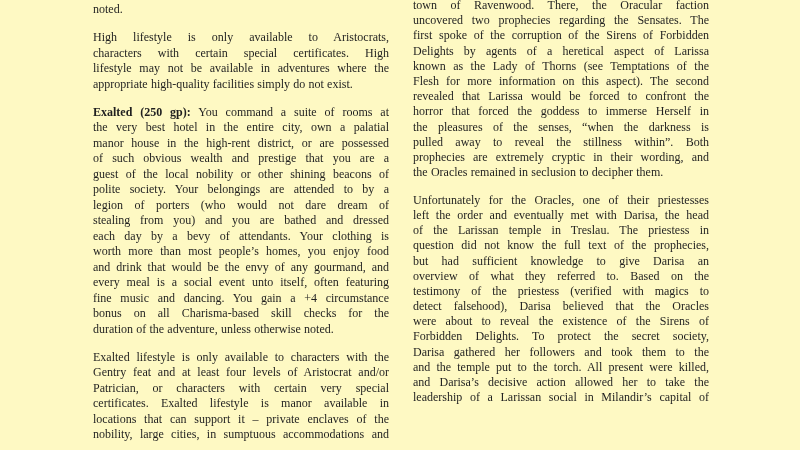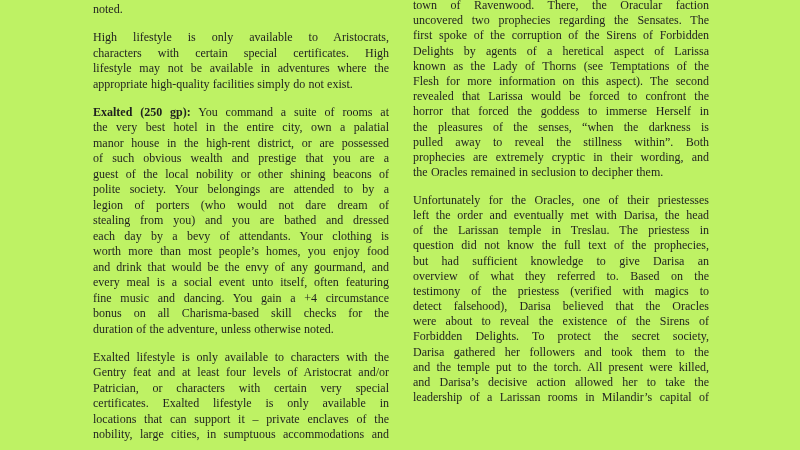--- a/index.html
+++ b/index.html
@@ -11,21 +11,21 @@
     height: 450px;
     overflow: hidden;
     position: relative;
     background: #ffffff;
     font-family: "Liberation Serif", "DejaVu Serif", serif;
     color: #1f1f1f;
   }
   .page {
     position: absolute;
     inset: 0;
-    background: #bef264;
+    background: #fef9c3;
   }
   .col {
     position: absolute;
     font-size: 12px;
     color: #1f1f1f;
   }
   .col-left {
     left: 93px;
     top: 2px;
     width: 296px;
@@ -82,21 +82,21 @@
         <div class="line">and drink that would be the envy of any gourmand, and</div>
         <div class="line">every meal is a social event unto itself, often featuring</div>
         <div class="line">fine music and dancing. You gain a +4 circumstance</div>
         <div class="line">bonus on all Charisma-based skill checks for the</div>
         <div class="line last">duration of the adventure, unless otherwise noted.</div>
       </div>
       <div class="para">
         <div class="line">Exalted lifestyle is only available to characters with the</div>
         <div class="line">Gentry feat and at least four levels of Aristocrat and/or</div>
         <div class="line">Patrician, or characters with certain very special</div>
-        <div class="line">certificates. Exalted lifestyle is only available in</div>
+        <div class="line">certificates. Exalted lifestyle is manor available in</div>
         <div class="line">locations that can support it – private enclaves of the</div>
         <div class="line">nobility, large cities, in sumptuous accommodations and</div>
       </div>
     </div>
   <div class="col col-right">
       <div class="para">
         <div class="line">town of Ravenwood. There, the Oracular faction</div>
         <div class="line">uncovered two prophecies regarding the Sensates. The</div>
         <div class="line">first spoke of the corruption of the Sirens of Forbidden</div>
         <div class="line">Delights by agents of a heretical aspect of Larissa</div>
@@ -116,16 +116,16 @@
         <div class="line">question did not know the full text of the prophecies,</div>
         <div class="line">but had sufficient knowledge to give Darisa an</div>
         <div class="line">overview of what they referred to. Based on the</div>
         <div class="line">testimony of the priestess (verified with magics to</div>
         <div class="line">detect falsehood), Darisa believed that the Oracles</div>
         <div class="line">were about to reveal the existence of the Sirens of</div>
         <div class="line">Forbidden Delights. To protect the secret society,</div>
         <div class="line">Darisa gathered her followers and took them to the</div>
         <div class="line">and the temple put to the torch. All present were killed,</div>
         <div class="line">and Darisa’s decisive action allowed her to take the</div>
-        <div class="line">leadership of a Larissan rooms in Milandir’s capital of</div>
+        <div class="line">leadership of a Larissan social in Milandir’s capital of</div>
       </div>
     </div>
 </div>
 
 </body></html>

